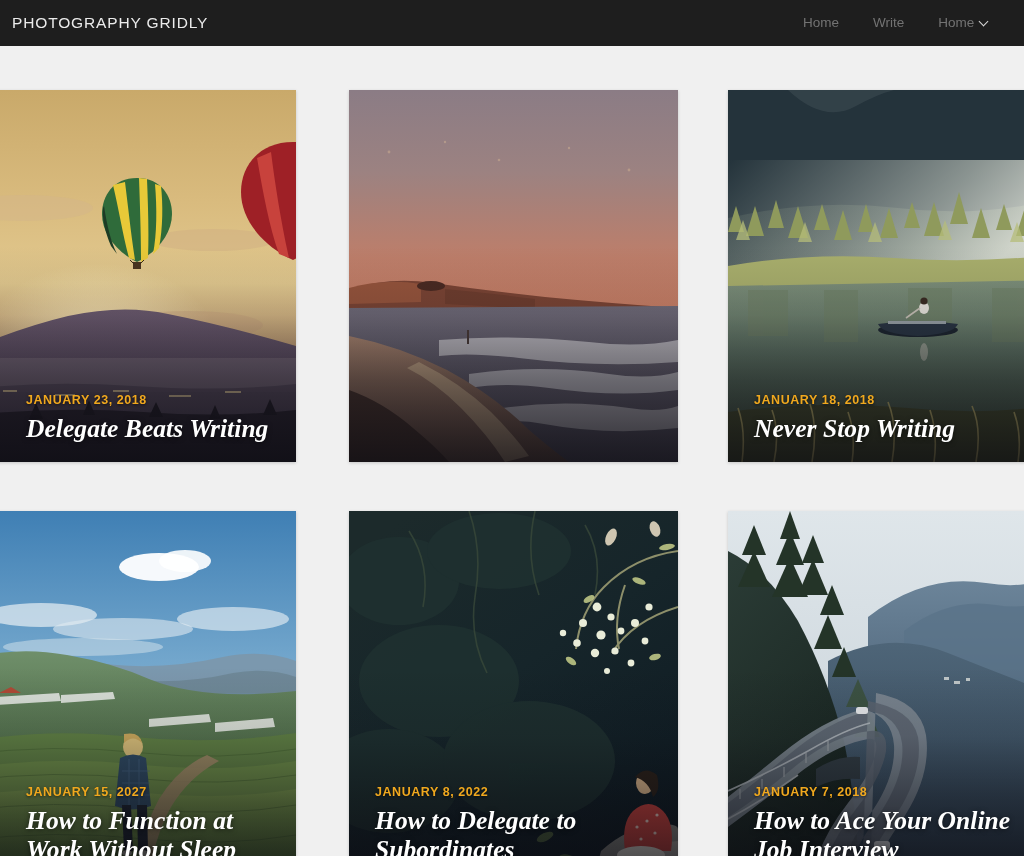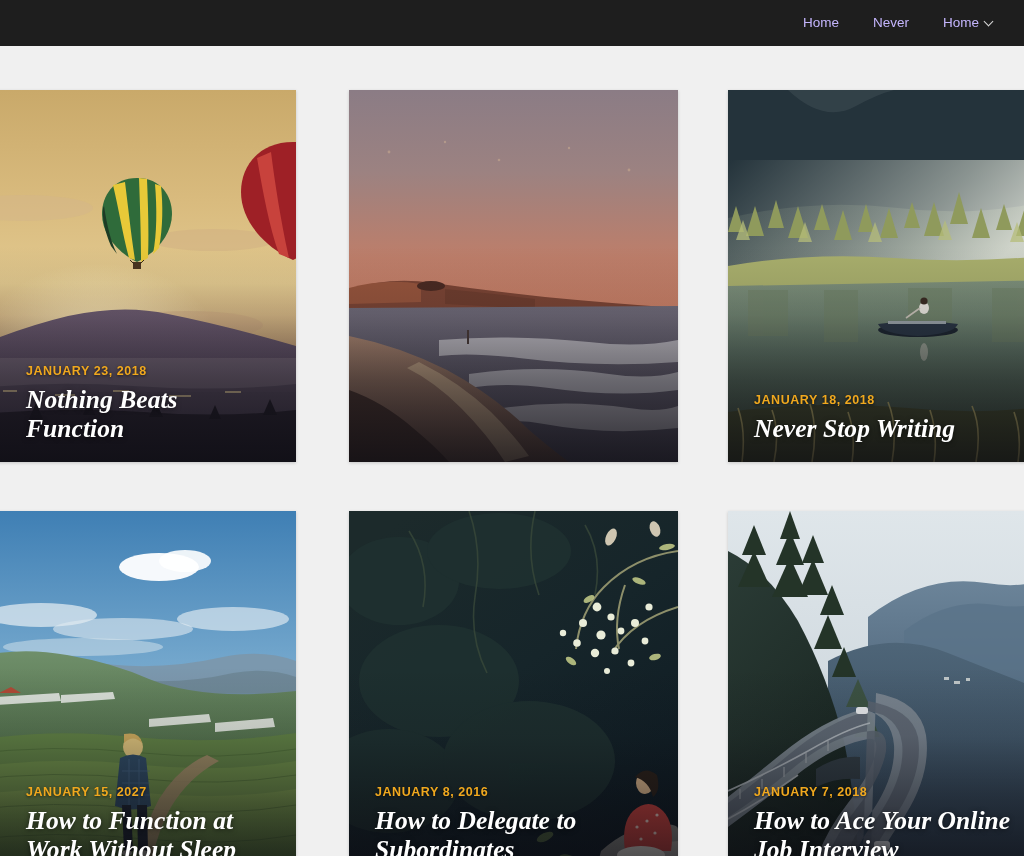--- a/index.html
+++ b/index.html
@@ -43,21 +43,21 @@
     left: 786px;
     top: 0;
     height: 46px;
     display: flex;
     align-items: center;
     gap: 0;
     white-space: nowrap;
   }
 
   .nav-item {
-    color: #c4b5fd;
+    color: #737373;
     font-size: 13.5px;
     padding: 0 17px;
     line-height: 46px;
     display: inline-flex;
     align-items: center;
     gap: 6px;
     cursor: pointer;
     white-space: nowrap;
   }
 
@@ -149,27 +149,28 @@
   #card-5 { left: 349px;  top: 465px; width: 329px; height: 372px; }
   #card-6 { left: 728px;  top: 465px; width: 333px; height: 372px; }
 
   
   #card-1 .card-body, #card-4 .card-body { padding-left: 63px; }
 </style>
 </head>
 <body>
 
 <div id="site-header">
+  <div id="site-logo">PHOTOGRAPHY GRIDLY</div>
 
   <nav id="main-nav">
     <a class="nav-item">
       <span>Home</span>
     </a>
     <a class="nav-item">
-      <span>Never</span>
+      <span>Write</span>
     </a>
     <a class="nav-item">
       <span>Home</span>
       <span class="chevron"></span>
     </a>
     <a class="nav-item">
       <span>Contact</span>
     </a>
   </nav>
 </div>
@@ -240,21 +241,21 @@
           <path d="M0 -56 C34 -56 52 -32 52 -6 C52 22 30 48 0 62 C-30 48 -52 22 -52 -6 C-52 -32 -34 -56 0 -56 Z" fill="#9e2026"></path>
           <path d="M-36 -40 C-30 -6 -24 28 -14 56 L-4 60 C-12 24 -18 -14 -22 -46 Z" fill="#c8423c"></path>
           <path d="M6 -56 C8 -16 9 26 8 62 L20 54 C22 18 20 -22 18 -54 Z" fill="#d8d2c4"></path>
           <path d="M28 -46 C32 -12 30 26 22 50 L32 40 C40 16 40 -18 36 -44 Z" fill="#7d1a20"></path>
         </g>
       </svg>
     </div>
     <div class="card-scrim"></div>
     <div class="card-body">
       <div class="card-date">JANUARY 23, 2018</div>
-      <h2 class="card-title">Nothing Beats Function</h2>
+      <h2 class="card-title">Delegate Beats Writing</h2>
     </div>
   </article>
 
   <article class="card" id="card-2">
     <div class="card-photo">
       <svg viewBox="0 0 329 372" preserveAspectRatio="xMidYMid slice">
         <defs>
           <linearGradient id="g2sky" x1="0" y1="0" x2="0" y2="1">
             <stop offset="0%" stop-color="#8b7c85"></stop>
             <stop offset="22%" stop-color="#9c8281"></stop>
@@ -558,21 +559,21 @@
 
         <g fill="#5c7344" opacity="0.8">
           <ellipse cx="196" cy="326" rx="9" ry="4" transform="rotate(-25 196 326)"></ellipse>
           <ellipse cx="220" cy="348" rx="10" ry="4" transform="rotate(15 220 348)"></ellipse>
           <ellipse cx="168" cy="356" rx="9" ry="4" transform="rotate(-10 168 356)"></ellipse>
         </g>
       </svg>
     </div>
     <div class="card-scrim"></div>
     <div class="card-body">
-      <div class="card-date">JANUARY 8, 2016</div>
+      <div class="card-date">JANUARY 8, 2022</div>
       <h2 class="card-title">How to Delegate to Subordinates</h2>
     </div>
   </article>
 
   <article class="card" id="card-6">
     <div class="card-photo">
       <svg viewBox="0 0 333 372" preserveAspectRatio="xMidYMid slice">
         <defs>
           <linearGradient id="g6sky" x1="0" y1="0" x2="0" y2="1">
             <stop offset="0%" stop-color="#dfe6ea"></stop>

